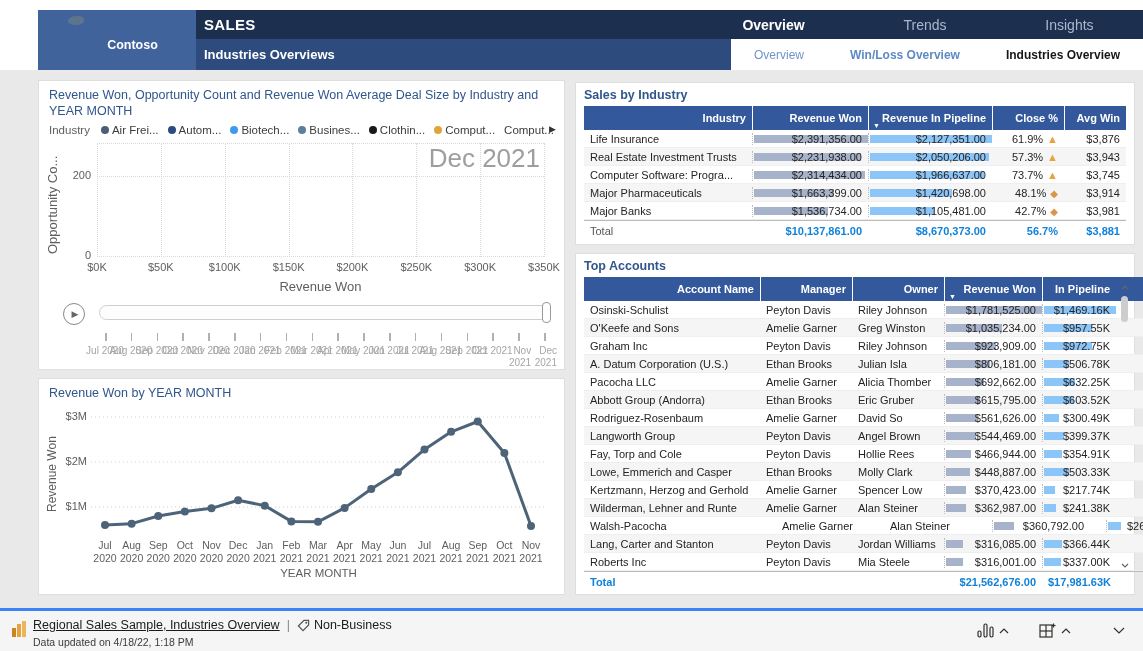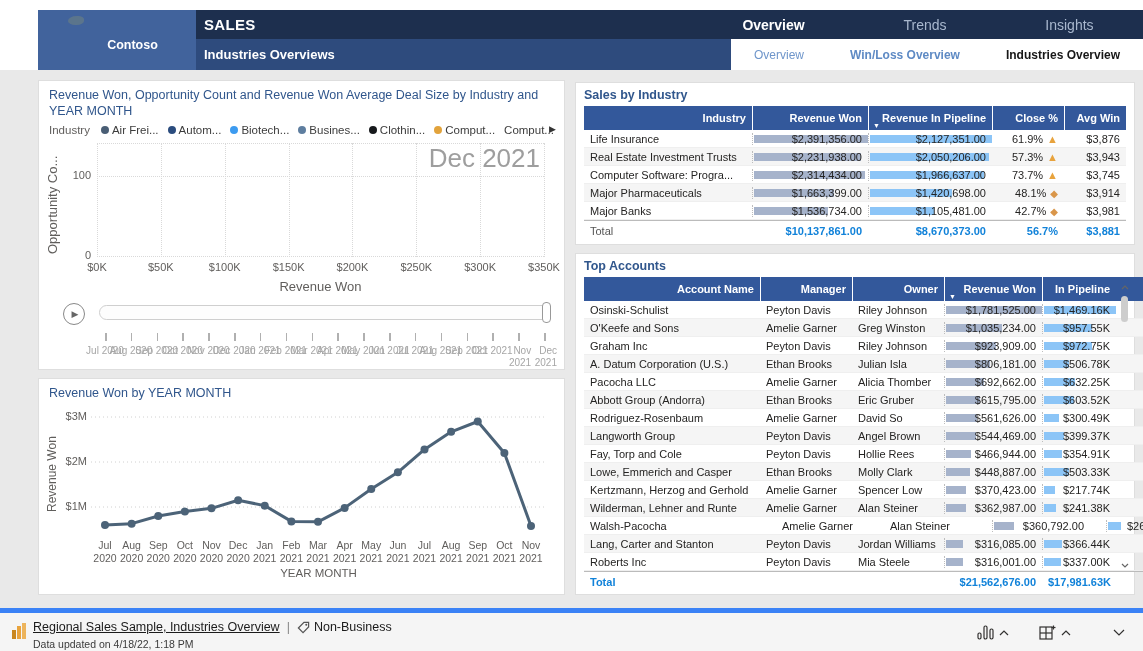--- a/index.html
+++ b/index.html
@@ -107,21 +107,21 @@
   .tr.total .c.lab { color:#555; font-weight:normal; }
   .tr.total .c.lab.blue { color:var(--total-text,#1182D9); font-weight:bold; }
   .scrollbar { position:absolute; right:3px; top:28px; bottom:24px; width:12px; }
   .scroll-arrow { position:absolute; left:0; width:12px; height:10px; display:flex; align-items:center;
                   justify-content:center; cursor:pointer; }
   .scroll-thumb { position:absolute; left:2px; top:14px; width:7px; height:26px; background:#CDCDCD;
                   border-radius:4px; cursor:grab; }
 
   
   .footer { position:absolute; left:0; top:608px; width:1143px; height:43px; background:#F5F5F5;
-            border-top:5px solid #3b82f6; }
+            border-top:3px solid #3b82f6; }
   .pbi-logo { position:absolute; left:10px; top:9px; }
   .f-line1 { position:absolute; left:33px; top:7px; display:flex; align-items:center; gap:7px; font-size:12.5px; color:#1b1b1b; }
   .f-link { text-decoration:underline; cursor:pointer; }
   .f-sep { color:#888; }
   .f-tag { display:flex; align-items:center; gap:4px; }
   .f-line2 { position:absolute; left:33px; top:25px; font-size:10.5px; color:#3B3B3B; }
   .f-icons { position:absolute; right:18px; top:12px; display:flex; align-items:center; gap:8px; }
   .f-icons .grp { display:flex; align-items:center; gap:5px; cursor:pointer; }
   .f-gap { width:14px; }
   .f-gap-lg { width:26px; }
@@ -183,21 +183,21 @@
             <span class="legend-dot" style="background: rgb(226, 163, 60);"></span>
             <span>Comput...</span>
           </span>
           <span class="legend-item">
             <span>Comput...</span>
           </span>
         </span>
       <span class="legend-arrow">▶</span>
     </div>
     <div id="scatter-ytitle">Opportunity Co...</div>
-    <div class="ylab" style="top:88px;">100</div>
+    <div class="ylab" style="top:88px;">200</div>
     <div class="ylab" style="top:168px;">0</div>
     <div id="scatter-plot">
       <div id="frame-label">Dec 2021</div>
     <div class="vgrid" style="left: 0%;"></div>
         <div class="vgrid" style="left: 14.2857%;"></div>
         <div class="vgrid" style="left: 28.5714%;"></div>
         <div class="vgrid" style="left: 42.8571%;"></div>
         <div class="vgrid" style="left: 57.1429%;"></div>
         <div class="vgrid" style="left: 71.4286%;"></div>
         <div class="vgrid" style="left: 85.7143%;"></div>

